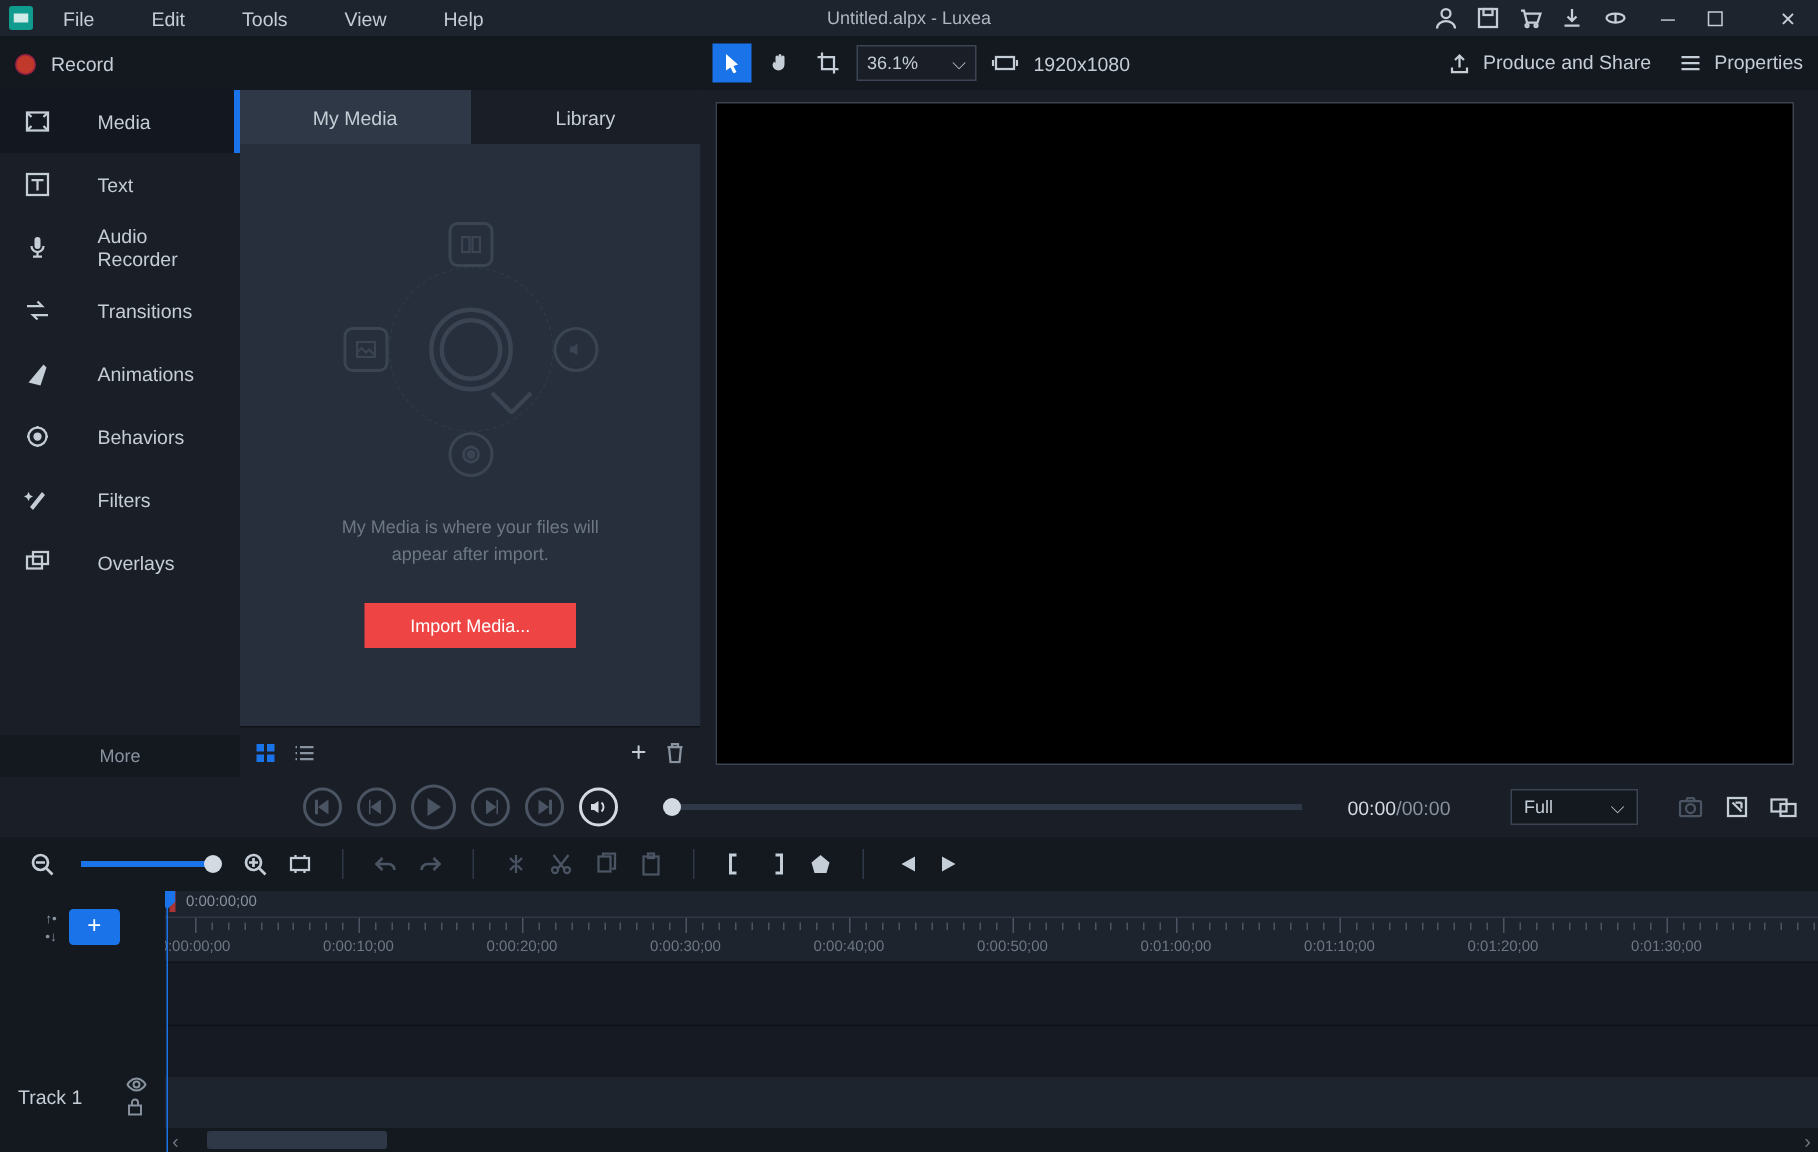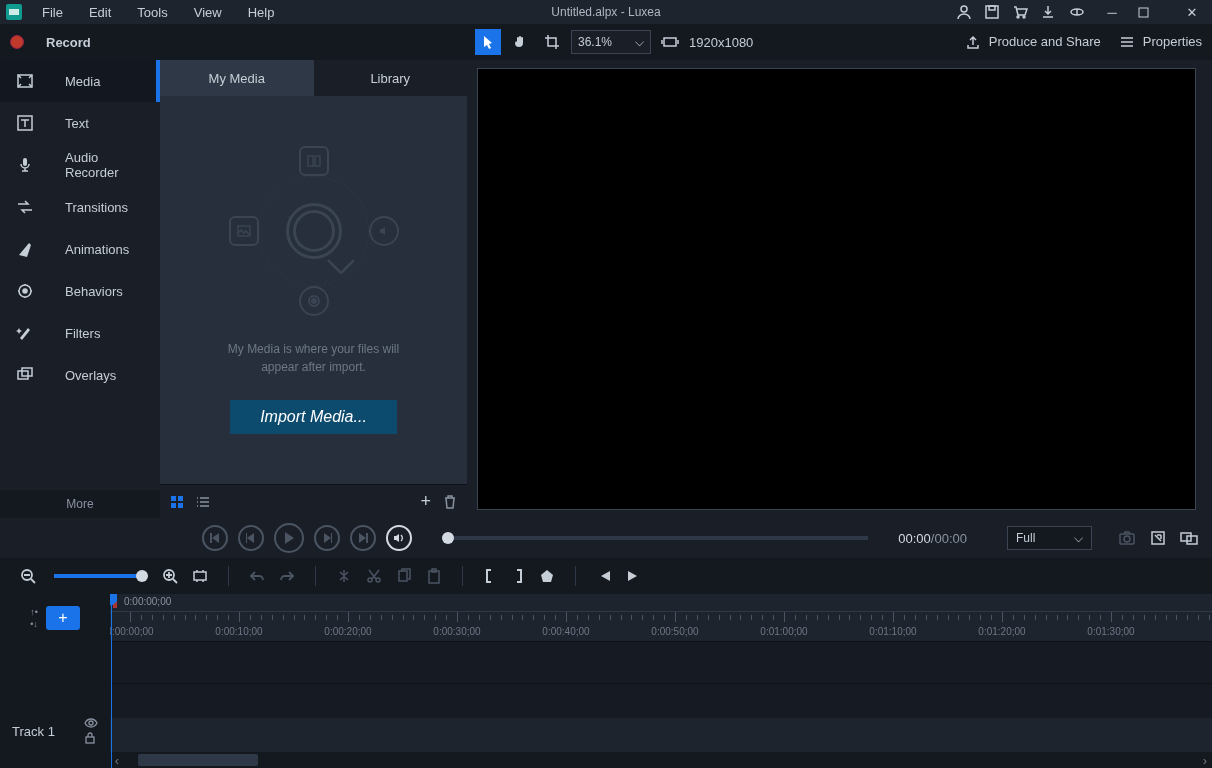--- a/index.html
+++ b/index.html
@@ -1,27 +1,27 @@
 <!DOCTYPE html>
 <html><head>
 <meta charset="utf-8">
 <style>
   * { box-sizing: border-box; margin: 0; padding: 0; font-family: "Segoe UI", Arial, sans-serif; }
   body { background: #1a1f27; color: #c5cdd6; width: 1212px; height: 768px; overflow: hidden; font-size: 13px; }
   .titlebar { height: 24px; background: #1e242e; display: flex; align-items: center; padding: 0 6px; }
   .titlebar .logo { width: 16px; height: 16px; background: #0f9b8e; border-radius: 2px; margin-right: 10px; display:flex;align-items:center;justify-content:center;}
-  .titlebar .menu { display: flex; gap: 6px; }
+  .titlebar .menu { display: flex; gap: 18px; }
   .titlebar .menu span { padding: 3px 10px; cursor: default; }
   .titlebar .title { position: absolute; left: 50%; transform: translateX(-50%); color: #aeb7c2; font-size: 12px; }
   .titlebar .right { margin-left: auto; display: flex; align-items: center; gap: 12px; }
   .titlebar .right .win { width: 28px; text-align: center; }
   .icon { display: inline-flex; align-items: center; justify-content: center; }
 
   .toolbar2 { height: 36px; background: #141920; display: flex; align-items: center; padding: 0 10px; }
-  .record { display: flex; align-items: center; gap: 22px; font-weight: bold; }
+  .record { display: flex; align-items: flex-end; gap: 10px; }
   .rec-dot { width: 14px; height: 14px; background: #c0392b; border-radius: 50%; border:1px solid #924; }
   .tool-center { position: absolute; left: 475px; display: flex; align-items: center; gap: 6px; }
   .tool-btn { width: 26px; height: 26px; display:flex;align-items:center;justify-content:center; border:1px solid transparent; }
   .tool-btn.active { background: #1a73e8; }
   .zoom-sel { background:#1a1f27; border:1px solid #3a4452; height:24px; width:80px; display:flex;align-items:center;justify-content:space-between;padding:0 6px;font-size:12px;}
   .tool-right { margin-left: auto; display: flex; align-items: center; gap: 18px; }
   .tool-right .grp { display:flex;align-items:flex-start;gap:8px;}
 
   .main { display: flex; height: 458px; }
   .sidebar { width: 160px; background: #1a1f27; display: flex; flex-direction: column; }
@@ -39,21 +39,21 @@
   .mg-center { position:absolute; left:50%; top:50%; width:56px;height:56px; margin:-28px 0 0 -28px; border:3px solid #3a4452; border-radius:50%; display:flex;align-items:center;justify-content:center;}
   .mg-center::after{content:'';width:36px;height:36px;border:3px solid #3a4452;border-radius:50%;}
   .mg-handle{position:absolute;width:20px;height:20px;border:3px solid #3a4452;left:60%;top:62%;transform:rotate(45deg);border-radius:0 0 3px 0;border-top:none;border-left:none;}
   .mg-node { position:absolute; width:30px;height:30px;border:2px solid #3a4452; border-radius:50%; display:flex;align-items:center;justify-content:center; color:#3a4452;font-size:13px;}
   .mg-node.t{left:50%;top:0;margin-left:-15px;border-radius:6px;}
   .mg-node.l{left:0;top:50%;margin-top:-15px;border-radius:6px;}
   .mg-node.r{right:0;top:50%;margin-top:-15px;}
   .mg-node.b{left:50%;bottom:0;margin-left:-15px;}
   .mg-ring{position:absolute;left:50%;top:50%;width:110px;height:110px;margin:-55px 0 0 -55px;border:1px dashed #2e3846;border-radius:50%;}
   .media-hint { text-align:center; color:#6d7785; font-size:12px; line-height:1.5;}
-  .import-btn { background:#0c4a6e; color:#fff; padding: 8px 30px; border:none; font-size:16px; cursor:default;font-style:italic;}
+  .import-btn { background:#ef4444; color:#fff; padding: 8px 30px; border:none; font-size:12px; cursor:default;}
   .media-foot { height: 34px; background:#1a1f27; display:flex;align-items:center;padding:0 10px;gap:12px; border-top:1px solid #0e1218;}
   .media-foot .sp { flex:1; }
 
   .preview { flex:1; background:#1a1f27; display:flex; align-items:center; justify-content:center; padding:8px 16px 8px 10px;}
   .preview-canvas { width: 100%; height: 100%; background:#000; border:1px solid #3a4452;}
 
   .playback { height: 40px; background:#1a1f27; display:flex; align-items:center; padding:0 14px; gap:10px;}
   .pb-left { width:160px;}
   .pb-btns { display:flex; gap:10px; align-items:center; margin-left:18px;}
   .pb-btn { width:26px;height:26px;border:2px solid #4a5462;border-radius:50%;display:flex;align-items:center;justify-content:center;color:#4a5462;}

